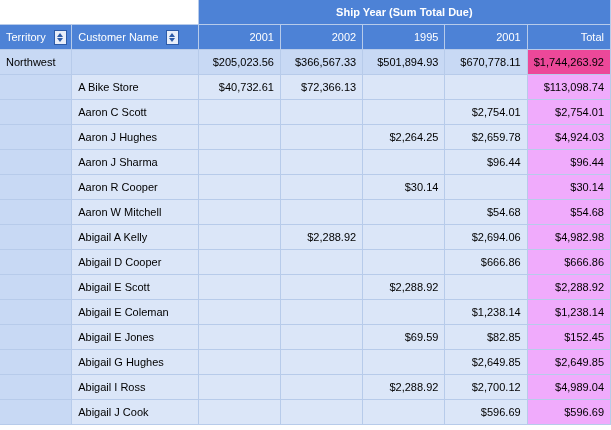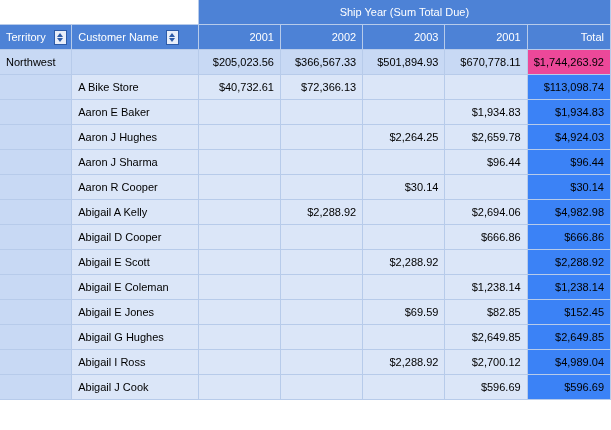--- a/index.html
+++ b/index.html
@@ -25,21 +25,21 @@
   
   .spanner-blank {
     width: 188px;
     background: #ffffff;
     border: none;
     padding: 0;
   }
   .spanner-title {
     background: #4d82d6;
     color: #ffffff;
-    font-weight: normal;
+    font-weight: bold;
     font-size: 11.5px;
     text-align: center;
     height: 26px;
     border-right: 1px solid #8fb4e8;
     border-bottom: 1px solid #8fb4e8;
     padding: 0 4px;
     margin-top: 41px;
   }
 
   .colhead {
@@ -119,21 +119,21 @@
   }
   tr.group-row td.terr,
   tr.group-row td.cust {
     background: #c8d9f4;
   }
   tr.group-row td.val {
     background: #c8d9f4;
     font-weight: normal;
   }
   td.total-col {
-    background: #3b82f6;
+    background: #f0abfc;
   }
   tr.group-row td.total-col {
     background: #ec4899;
     text-align: right;
   }
 </style>
 </head>
 <body>
 
 <table class="pivot">
@@ -155,21 +155,21 @@
       <td class="colhead dim">
         <span class="lbl">Territory</span>
         <span class="sort-icon"></span>
       </td>
       <td class="colhead dim">
         <span class="lbl">Customer Name</span>
         <span class="sort-icon"></span>
       </td>
       <td class="colhead num">2001</td>
       <td class="colhead num">2002</td>
-      <td class="colhead num">2003</td>
+      <td class="colhead num">1995</td>
       <td class="colhead num">2001</td>
       <td class="colhead num">Total</td>
     </tr>
   </thead>
   <tbody id="pivot-body">
       <tr class="group-row">
         <td class="terr">Northwest</td>
         <td class="cust"></td>
         <td class="val">$205,023.56</td>
         <td class="val">$366,567.33</td>
@@ -181,26 +181,26 @@
         <td class="terr"></td>
         <td class="cust">A Bike Store</td>
         <td class="val">$40,732.61</td>
         <td class="val">$72,366.13</td>
         <td class="val"></td>
         <td class="val"></td>
         <td class="val total-col">$113,098.74</td>
       </tr>
       <tr class="detail-row">
         <td class="terr"></td>
-        <td class="cust">Aaron E Baker</td>
-        <td class="val"></td>
-        <td class="val"></td>
-        <td class="val"></td>
-        <td class="val">$1,934.83</td>
-        <td class="val total-col">$1,934.83</td>
+        <td class="cust">Aaron C Scott</td>
+        <td class="val"></td>
+        <td class="val"></td>
+        <td class="val"></td>
+        <td class="val">$2,754.01</td>
+        <td class="val total-col">$2,754.01</td>
       </tr>
       <tr class="detail-row">
         <td class="terr"></td>
         <td class="cust">Aaron J Hughes</td>
         <td class="val"></td>
         <td class="val"></td>
         <td class="val">$2,264.25</td>
         <td class="val">$2,659.78</td>
         <td class="val total-col">$4,924.03</td>
       </tr>
@@ -217,20 +217,29 @@
         <td class="terr"></td>
         <td class="cust">Aaron R Cooper</td>
         <td class="val"></td>
         <td class="val"></td>
         <td class="val">$30.14</td>
         <td class="val"></td>
         <td class="val total-col">$30.14</td>
       </tr>
       <tr class="detail-row">
         <td class="terr"></td>
+        <td class="cust">Aaron W Mitchell</td>
+        <td class="val"></td>
+        <td class="val"></td>
+        <td class="val"></td>
+        <td class="val">$54.68</td>
+        <td class="val total-col">$54.68</td>
+      </tr>
+      <tr class="detail-row">
+        <td class="terr"></td>
         <td class="cust">Abigail A Kelly</td>
         <td class="val"></td>
         <td class="val">$2,288.92</td>
         <td class="val"></td>
         <td class="val">$2,694.06</td>
         <td class="val total-col">$4,982.98</td>
       </tr>
       <tr class="detail-row">
         <td class="terr"></td>
         <td class="cust">Abigail D Cooper</td>

